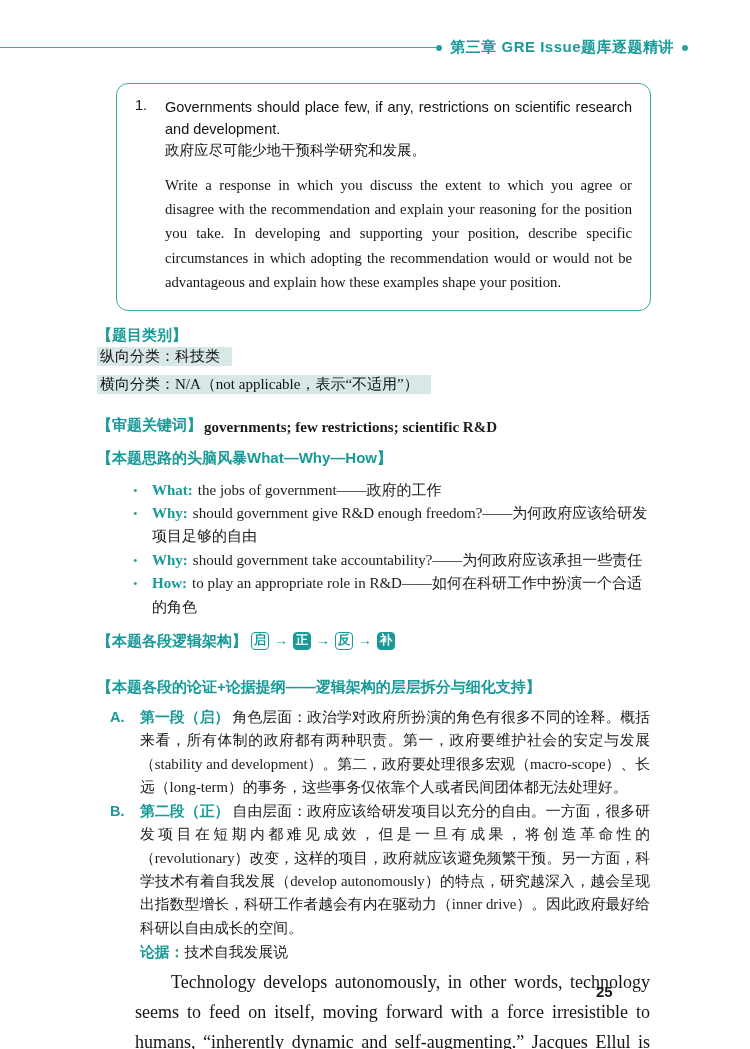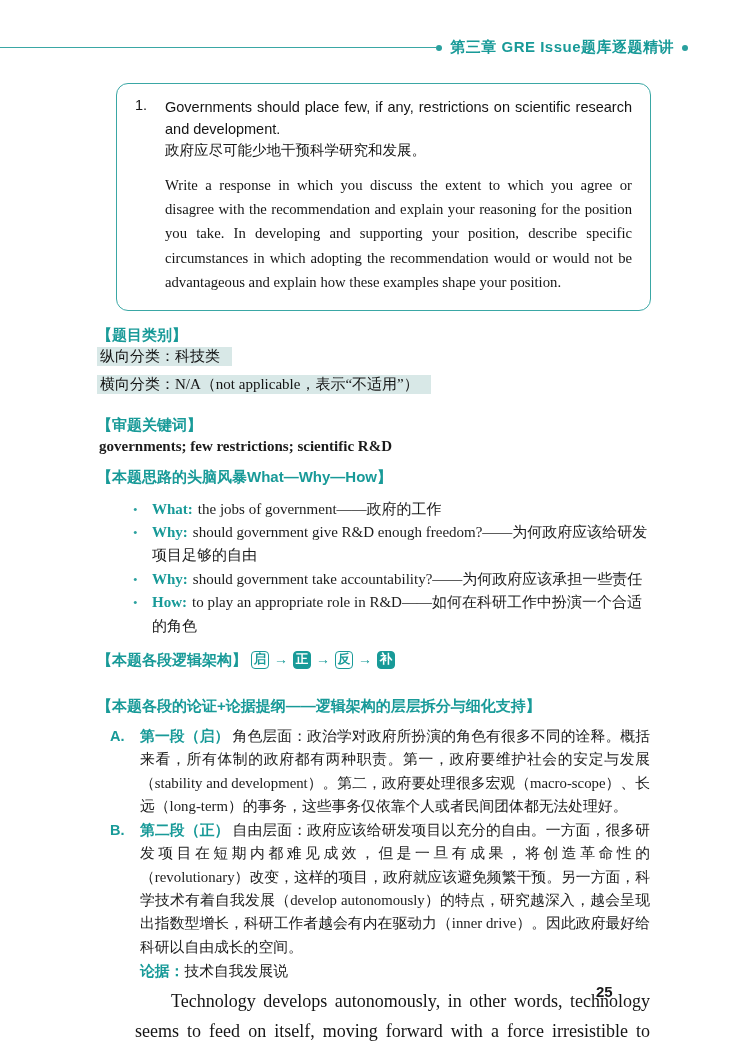--- a/index.html
+++ b/index.html
@@ -60,21 +60,21 @@
   .sec { display: flex; align-items: flex-start; }
 
   .category { margin-top: 15px; flex-direction: column; }
   .cat-lines { padding-top: 1px; }
   .cat-line + .cat-line { margin-top: 7px; }
   .hl {
     background: #d8e8e7; font-size: 15px; line-height: 21px;
     padding: 1px 12px 2px 3px; color: #141414;
   }
 
-  .keywords { margin-top: 21px; flex-direction: column; }
+  .keywords { margin-top: 21px; }
   .kw-text { font-size: 15px; line-height: 20px; padding-top: 1px; padding-left: 2px; font-weight: bold; }
 
   .sec-heading {
     font-family: "Liberation Sans", sans-serif;
     font-weight: bold; font-size: 15px; color: #189a98;
     margin-top: 11px; line-height: 20px;
   }
 
   .bullets { list-style: none; margin-top: 11px; padding-left: 36px; }
   .bullets li { display: flex; }

